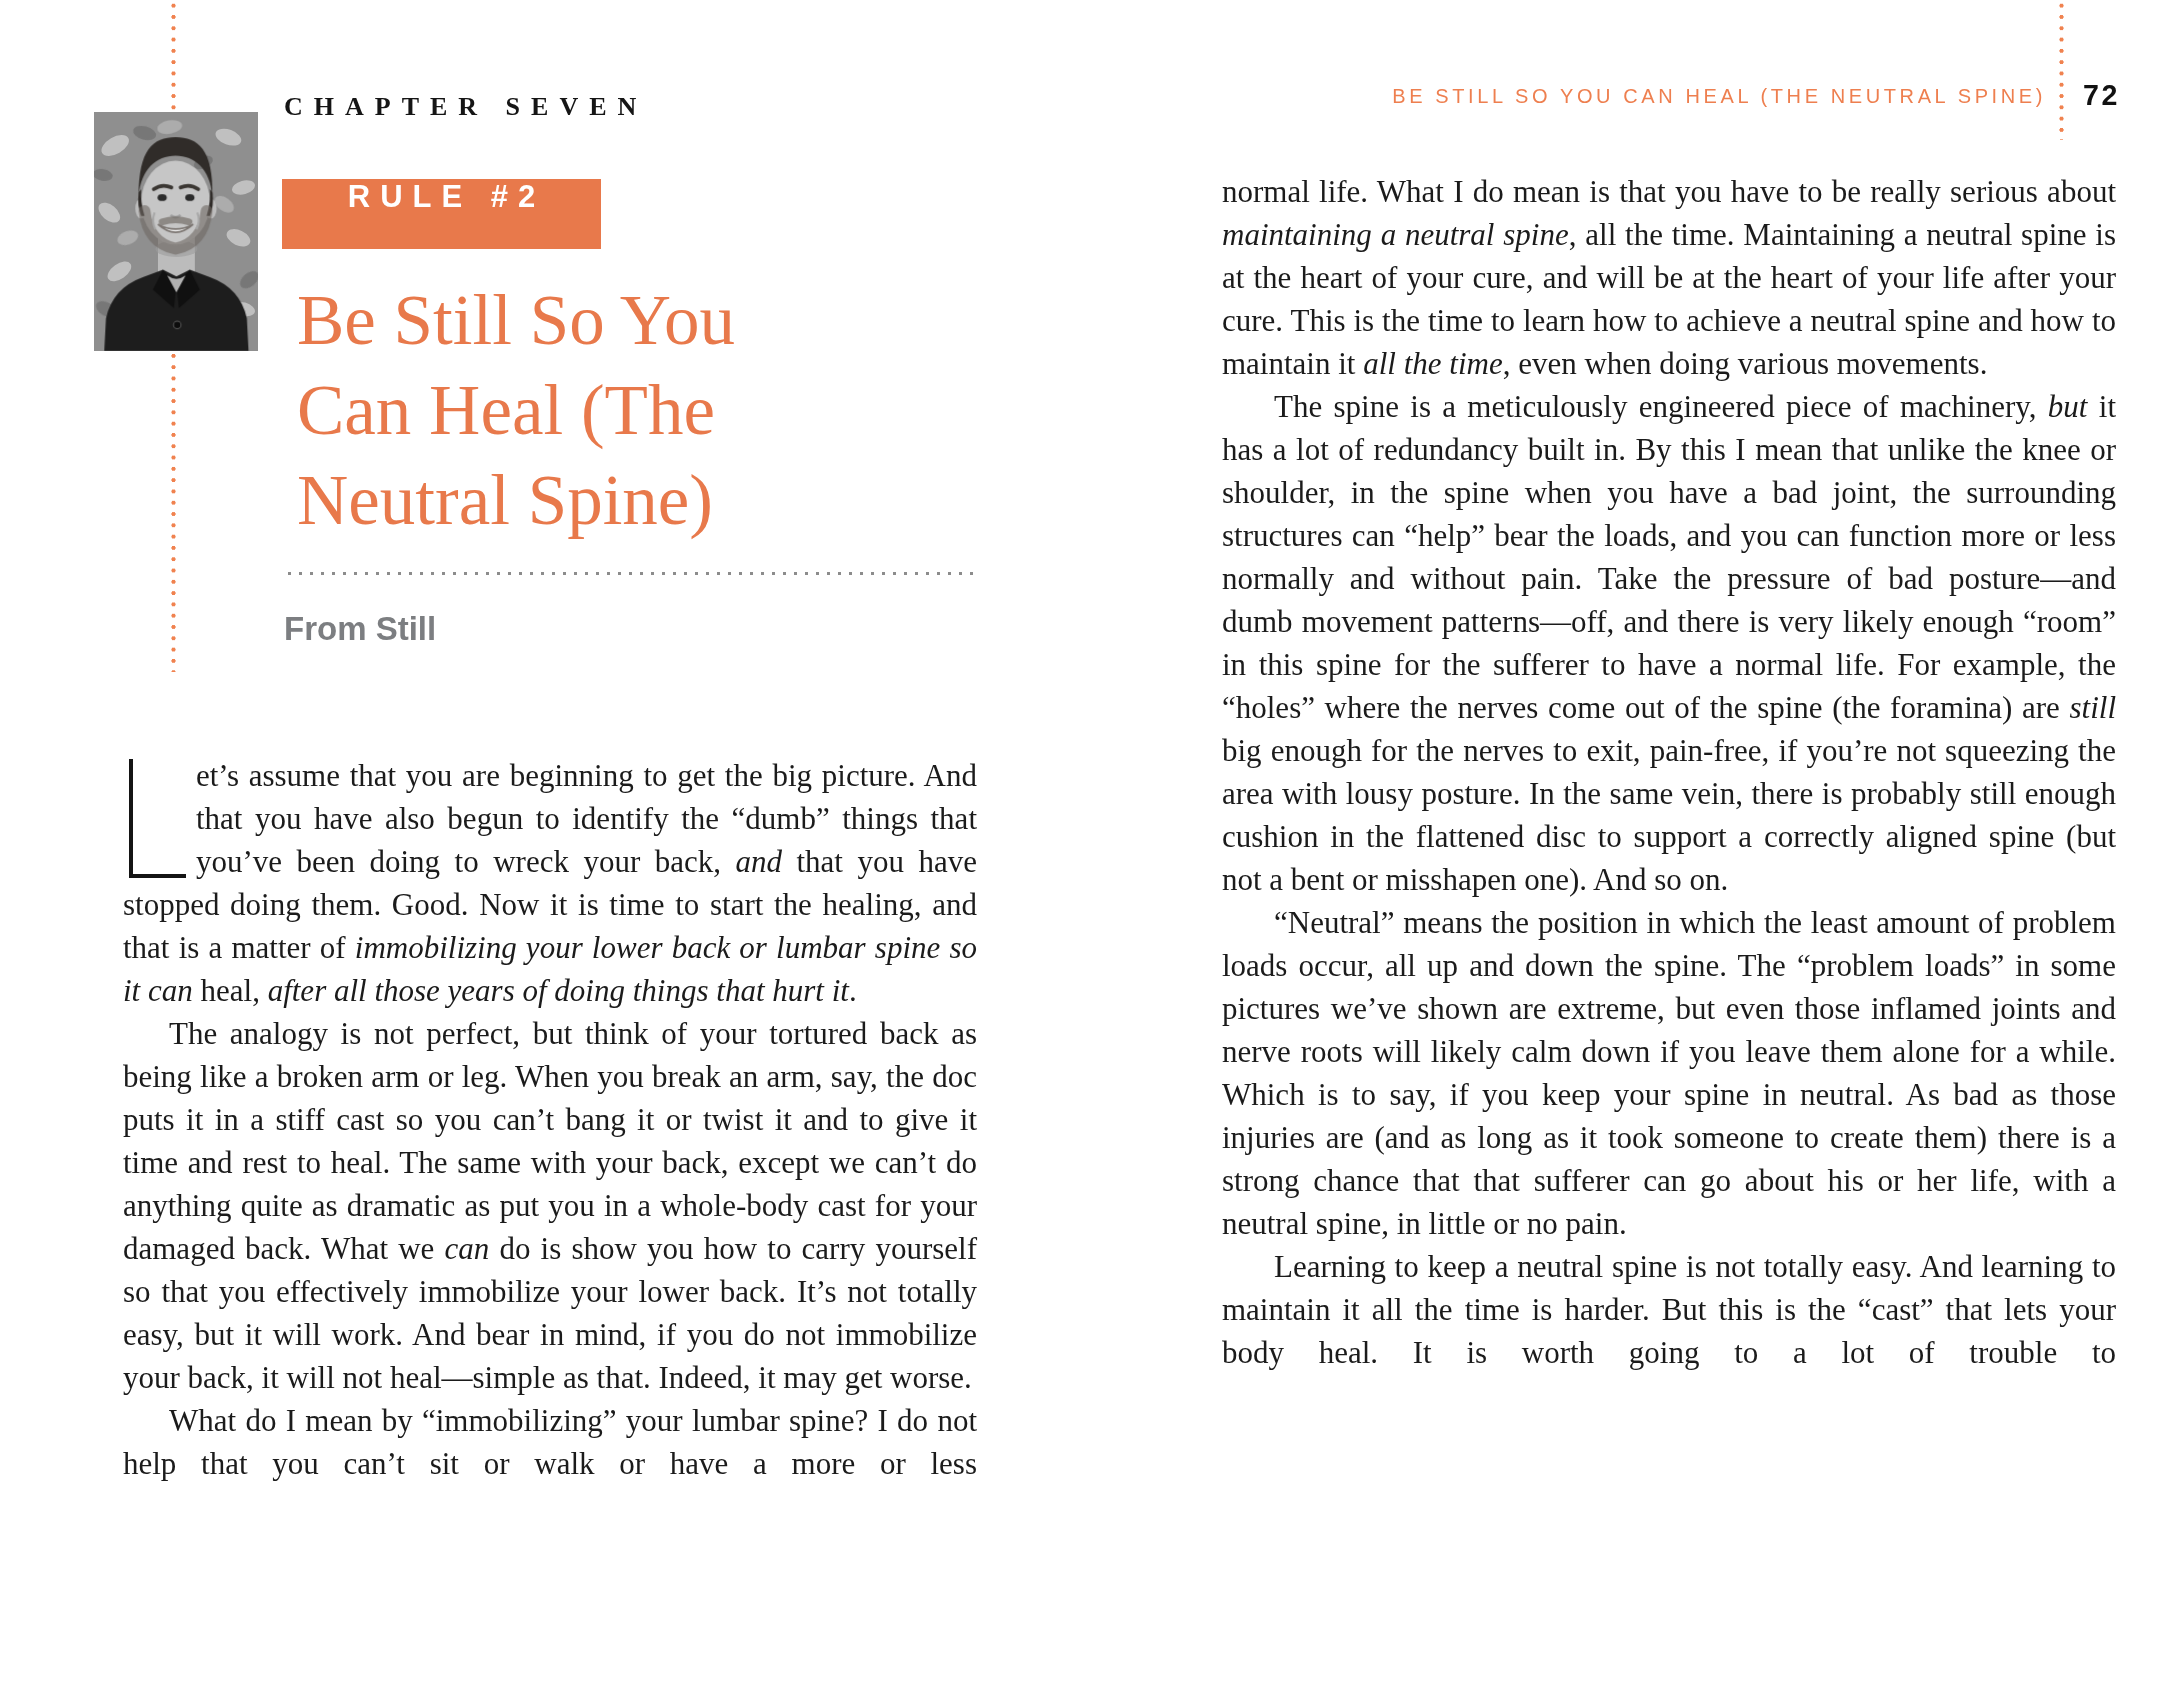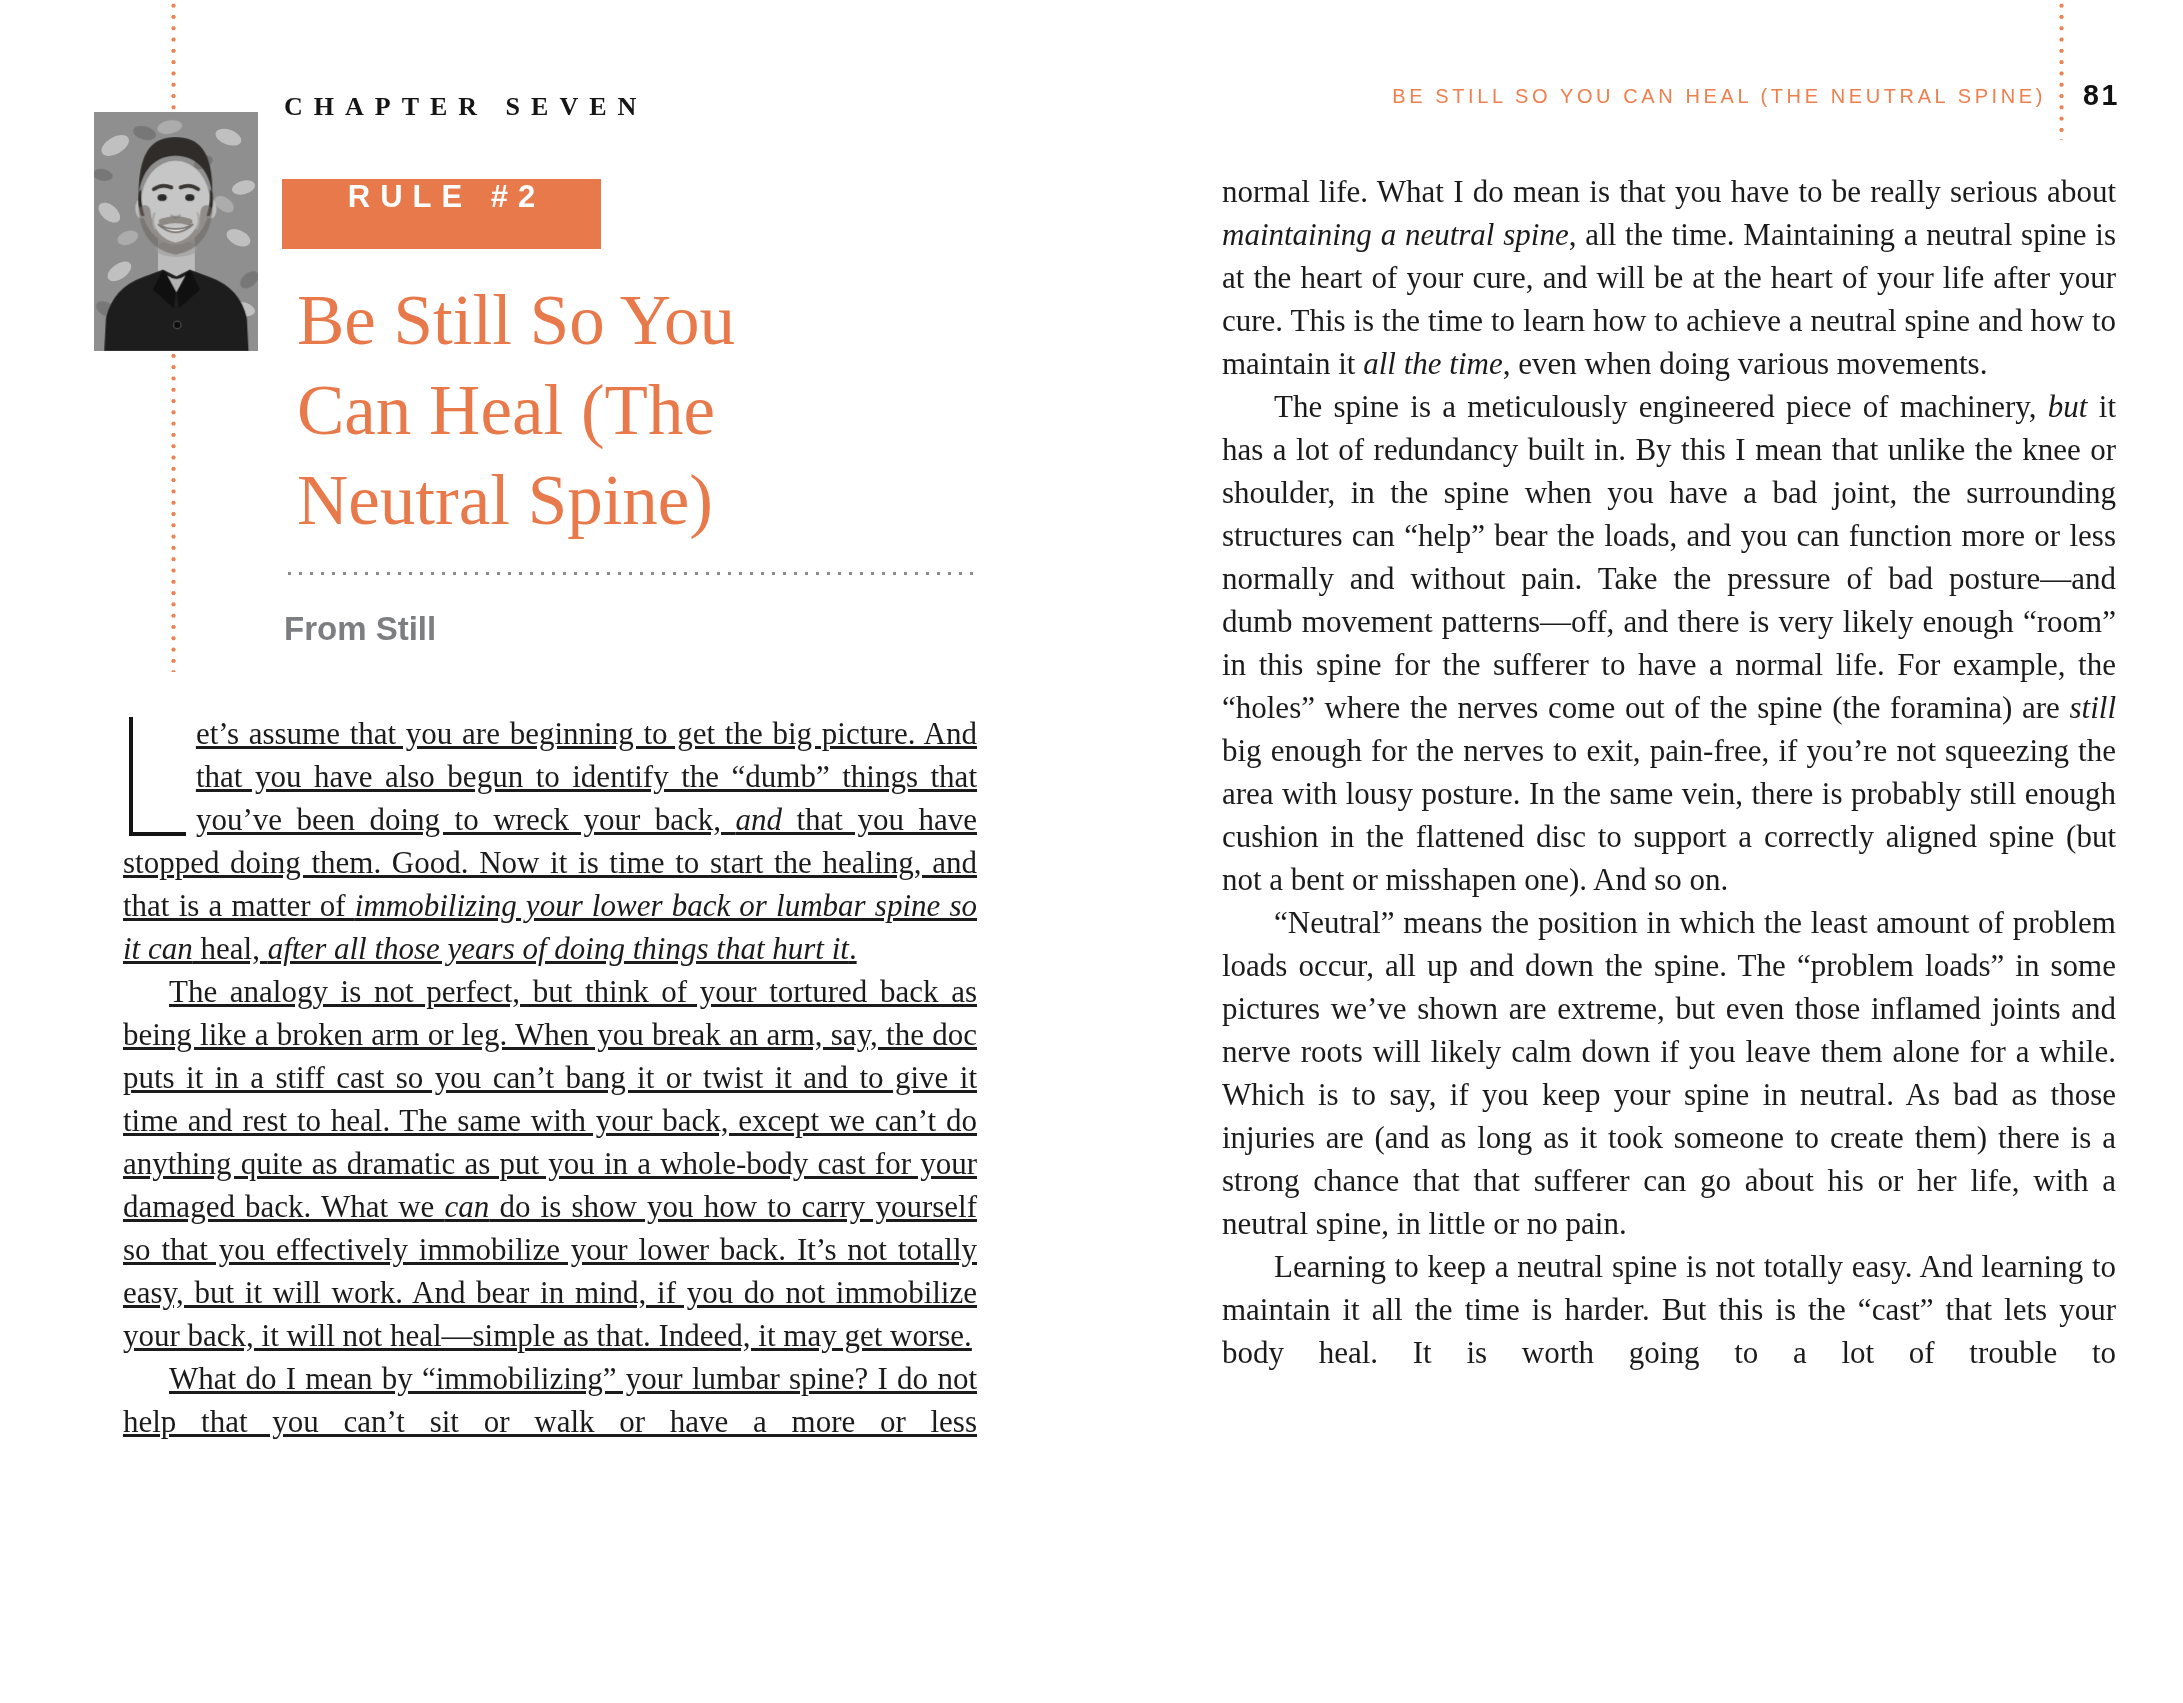--- a/index.html
+++ b/index.html
@@ -61,21 +61,21 @@
   }
   .byline{
     position:absolute;left:284px;top:610px;margin:0;
     font:700 33px "Liberation Sans", sans-serif;color:var(--byline-gray);
   }
 
   .bodycol{
     position:absolute;text-align:justify;color:var(--body-text);
     font-size:31px;line-height:43px;
   }
-  .left-body{left:123px;top:712px;width:854px;text-decoration:underline;}
+  .left-body{left:123px;top:754px;width:854px;}
   .right-body{left:1222px;top:170px;width:894px;}
   .para{margin:0;padding:0;}
   .left-body .indent{text-indent:46px;}
   .right-body .indent{text-indent:52px;}
   .cont{text-align-last:justify;}
   .it{font-style:italic;}
 
   .dropcap{
     float:left;width:57px;height:119px;
     border-left:4.2px solid #141414;border-bottom:4.2px solid #141414;
@@ -170,21 +170,21 @@
             <span class="sr">L</span>
           </span><span><span>et’s assume that you are beginning to get the big picture. And that you have also begun to identify the “dumb” things that you’ve been doing to wreck your back, </span><span class="it">and</span><span> that you have stopped doing them. Good. Now it is time to start the healing, and that is a matter of </span><span class="it">immobilizing your lower back or lumbar spine so it can</span><span> heal, </span><span class="it">after all those years of doing things that hurt it</span><span>.</span></span></p>
       <p class="para indent"><span>The analogy is not perfect, but think of your tortured back as being like a broken arm or leg. When you break an arm, say, the doc puts it in a stiff cast so you can’t bang it or twist it and to give it time and rest to heal. The same with your back, except we can’t do anything quite as dramatic as put you in a whole-body cast for your damaged back. What we </span><span class="it">can</span><span> do is show you how to carry yourself so that you effectively immobilize your lower back. It’s not totally easy, but it will work. And bear in mind, if you do not immobilize your back, it will not heal—simple as that. Indeed, it may get worse.</span></p>
       <p class="para indent cont"><span>What do I mean by “immobilizing” your lumbar spine? I do not help that you can’t sit or walk or have a more or less</span></p>
     </div>
   </section>
 
   <section class="page">
     <div class="runhead">BE STILL SO YOU CAN HEAL (THE NEUTRAL SPINE)</div>
     <div class="vdots right-rule"></div>
-    <div class="pagenum">81</div>
+    <div class="pagenum">72</div>
 
     <div class="bodycol right-body">
       <p class="para"><span>normal life. What I do mean is that you have to be really serious about </span><span class="it">maintaining a neutral spine</span><span>, all the time. Maintaining a neutral spine is at the heart of your cure, and will be at the heart of your life after your cure. This is the time to learn how to achieve a neutral spine and how to maintain it </span><span class="it">all the time</span><span>, even when doing various movements.</span></p>
       <p class="para indent"><span>The spine is a meticulously engineered piece of machinery, </span><span class="it">but</span><span> it has a lot of redundancy built in. By this I mean that unlike the knee or shoulder, in the spine when you have a bad joint, the surrounding structures can “help” bear the loads, and you can function more or less normally and without pain. Take the pressure of bad posture—and dumb movement patterns—off, and there is very likely enough “room” in this spine for the sufferer to have a normal life. For example, the “holes” where the nerves come out of the spine (the foramina) are </span><span class="it">still</span><span> big enough for the nerves to exit, pain-free, if you’re not squeezing the area with lousy posture. In the same vein, there is probably still enough cushion in the flattened disc to support a correctly aligned spine (but not a bent or misshapen one). And so on.</span></p>
       <p class="para indent"><span>“Neutral” means the position in which the least amount of problem loads occur, all up and down the spine. The “problem loads” in some pictures we’ve shown are extreme, but even those inflamed joints and nerve roots will likely calm down if you leave them alone for a while. Which is to say, if you keep your spine in neutral. As bad as those injuries are (and as long as it took someone to create them) there is a strong chance that that sufferer can go about his or her life, with a neutral spine, in little or no pain.</span></p>
       <p class="para indent cont"><span>Learning to keep a neutral spine is not totally easy. And learning to maintain it all the time is harder. But this is the “cast” that lets your body heal. It is worth going to a lot of trouble to</span></p>
     </div>
   </section>
 
 </div>

